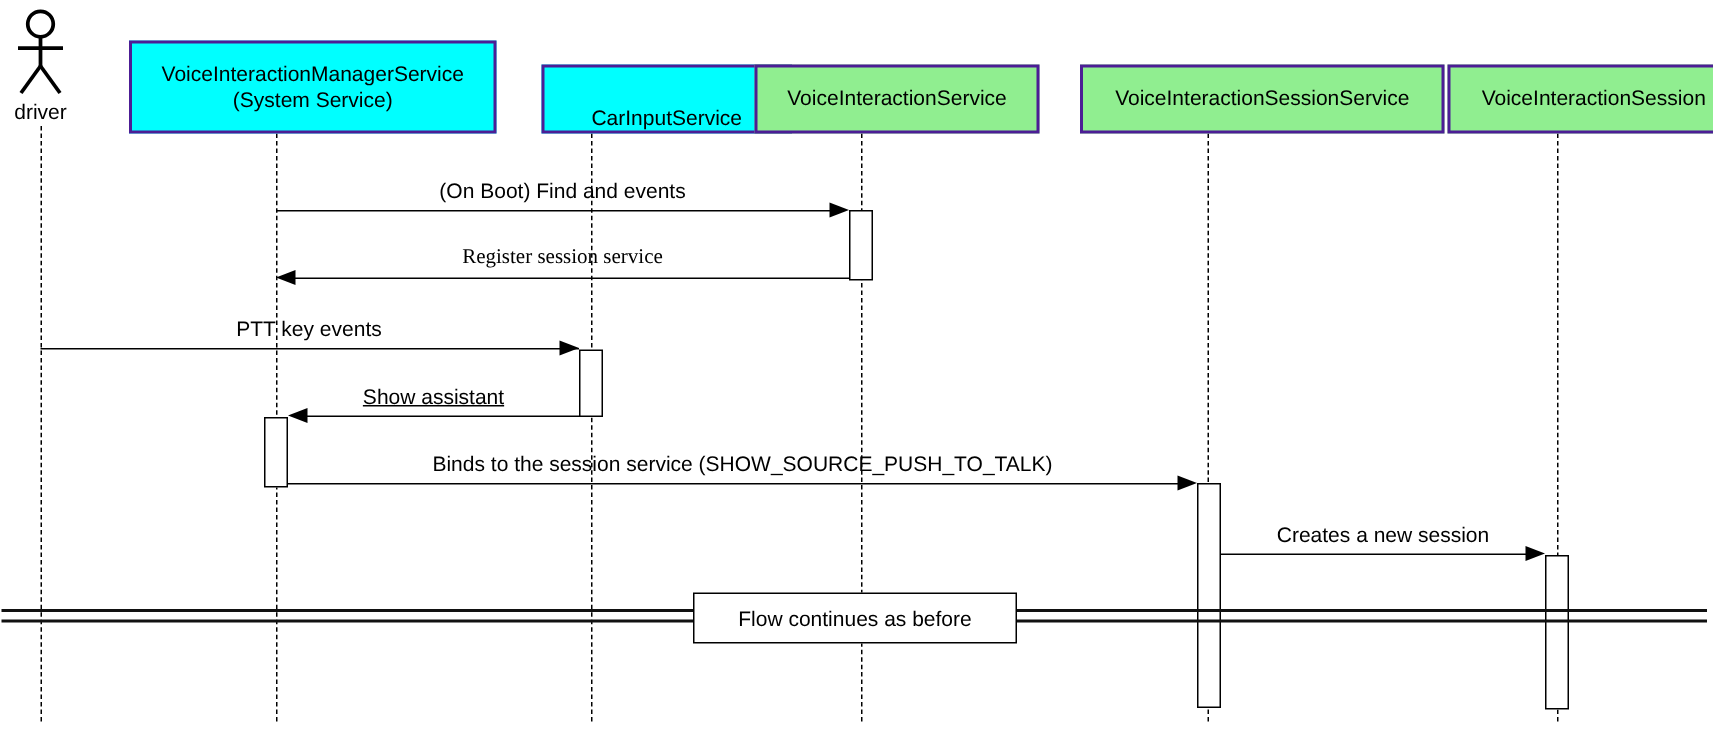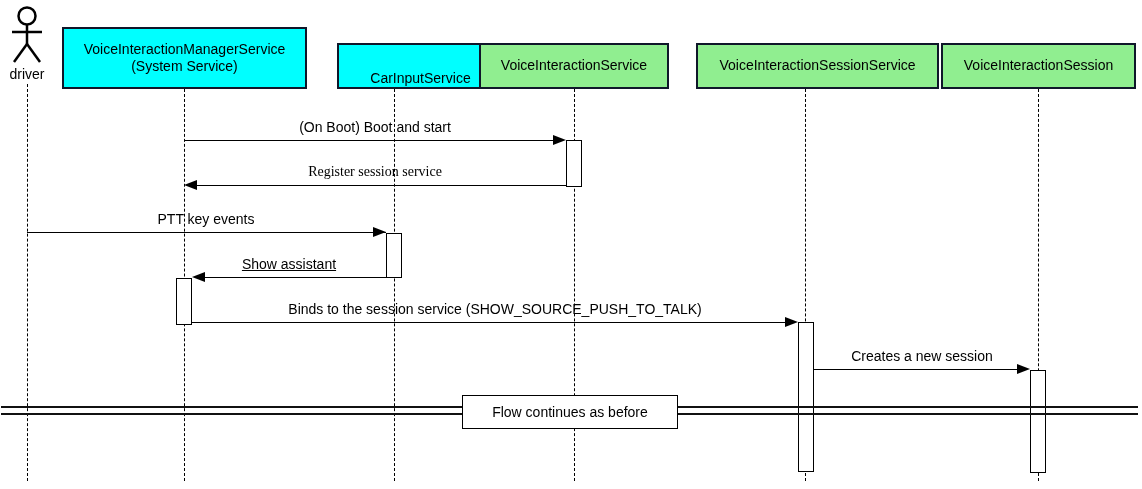--- a/index.html
+++ b/index.html
@@ -2,23 +2,23 @@
 <html><head>
 <meta charset="utf-8">
 <style>
   html,body{margin:0;padding:0;background:#fff;}
   .canvas{
     position:relative;width:1142px;height:489px;background:#ffffff;
     font-family:"Liberation Sans",sans-serif;font-size:14px;color:#000;
     overflow:hidden;
   }
   .head{
-    position:absolute;box-sizing:border-box;border:2px solid #0f172a;
+    position:absolute;box-sizing:border-box;border:2px solid #4c1d95;
     display:flex;align-items:center;justify-content:center;
-    text-align:center;white-space:pre-line;line-height:1.25;
+    text-align:center;white-space:pre-line;line-height:1.25;margin-left:24px;
   }
   .cyan{background:#00FFFF;}
   .green{background:#90EE90;}
   .lifeline{position:absolute;width:0;border-left:1px dashed #000;}
   .activation{
     position:absolute;box-sizing:border-box;width:16px;
     background:#fff;border:1.5px solid #000;
   }
   .mline{position:absolute;height:0;border-top:1.5px solid #000;}
   .ahead-r{
@@ -81,21 +81,21 @@
     <span>VoiceInteractionSession</span>
   </div>
 
   <div class="activation" style="left:566px;top:140px;height:47px;"></div>
   <div class="activation" style="left:386px;top:233px;height:45px;"></div>
   <div class="activation" style="left:176px;top:278px;height:47px;"></div>
   <div class="activation" style="left:798px;top:322px;height:150px;"></div>
   <div class="activation" style="left:1030px;top:370px;height:103px;"></div>
 
   <div>
-    <div class="mlabel" style="left:375px;top:119px;">(On Boot) Boot and start</div>
+    <div class="mlabel" style="left:375px;top:119px;">(On Boot) Find and events</div>
     <div class="mline" style="left:184px;top:140px;width:372px;"></div>
     <div class="ahead-r" style="left:553px;top:135px;"></div>
   </div>
 
   <div>
     <div class="mlabel" style="left:375px;top:164px;font-family:Liberation Serif, serif;">Register session service</div>
     <div class="mline" style="left:194px;top:185px;width:372px;"></div>
     <div class="ahead-l" style="left:184px;top:180px;"></div>
   </div>
 

